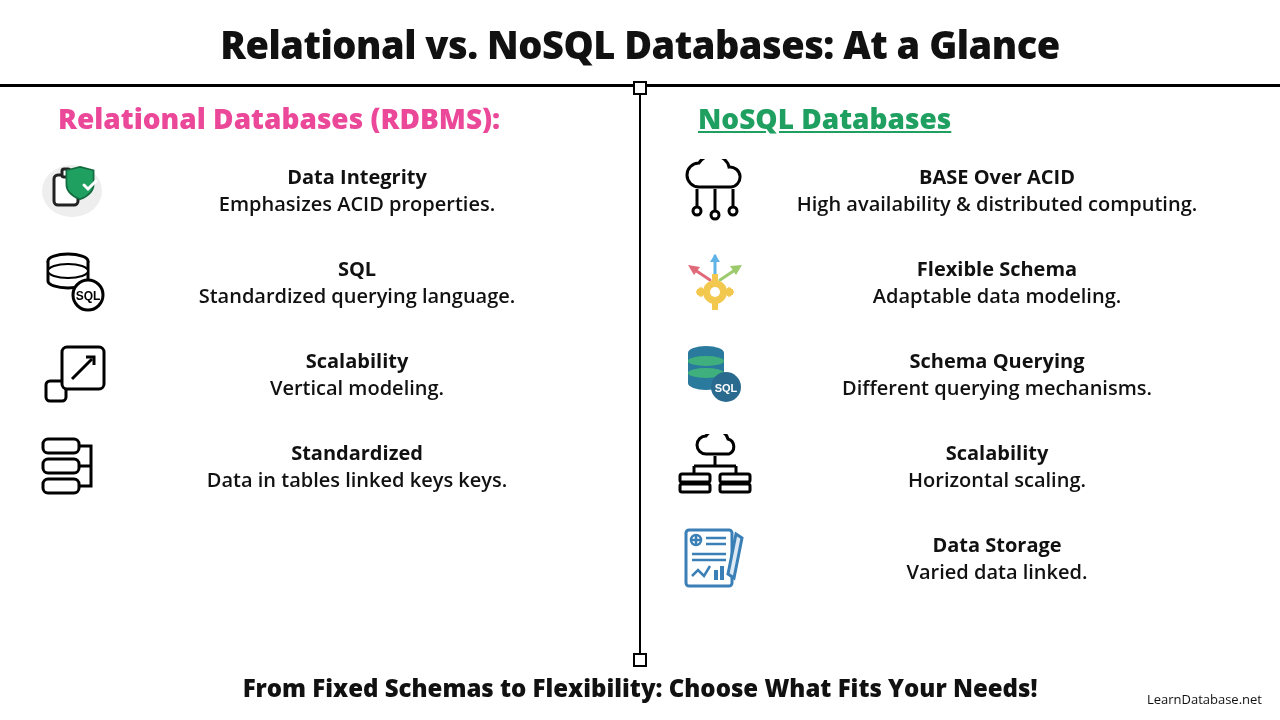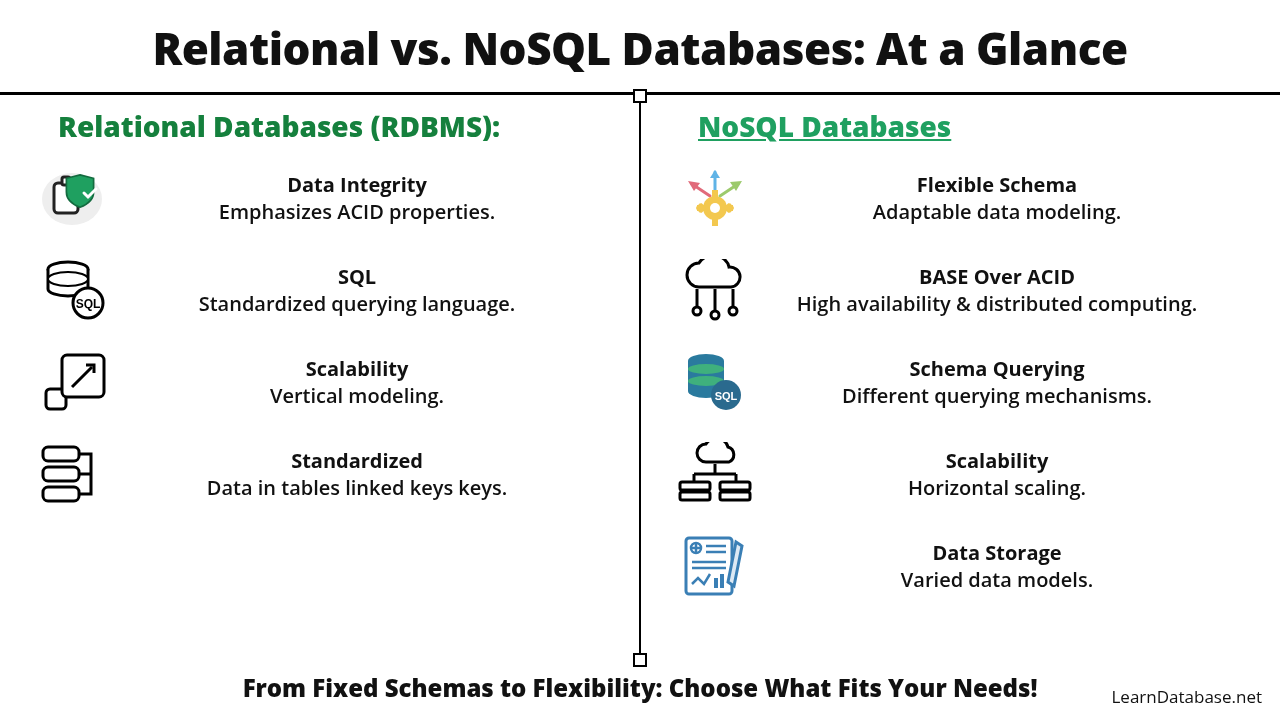--- a/index.html
+++ b/index.html
@@ -13,21 +13,21 @@
   }
   .wrap {
     width: 100%;
     height: 100%;
     display: flex;
     flex-direction: column;
   }
   .title {
     text-align: center;
     font-weight: 800;
-    font-size: 44px;
+    font-size: 38px;
     padding: 18px 0 14px 0;
     letter-spacing: -0.5px;
   }
   .divider-h {
     height: 3px;
     background: #000;
     width: 100%;
   }
   .cols {
     flex: 1;
@@ -59,21 +59,21 @@
   .col {
     width: 50%;
     padding: 12px 30px 0 30px;
   }
   .col-heading {
     font-weight: 800;
     font-size: 28px;
     padding-left: 28px;
     margin-bottom: 18px;
   }
-  .col-left .col-heading { color: #15803d; }
+  .col-left .col-heading { color: #ec4899; }
   .col-right .col-heading { color: #1fa060; text-decoration: underline; }
   .item {
     display: flex;
     align-items: center;
     margin-bottom: 22px;
   }
   .icon-box {
     width: 90px;
     height: 70px;
     flex: 0 0 90px;
@@ -95,21 +95,21 @@
     text-align: center;
     font-weight: 800;
     font-size: 24px;
     padding: 10px 0 16px 0;
   }
   .source {
     position: absolute;
     right: 18px;
     bottom: 12px;
     font-weight: 400;
-    font-size: 17px;
+    font-size: 13px;
   }
 </style>
 </head>
 <body>
 
 <div class="wrap">
   <div class="title">Relational vs. NoSQL Databases: At a Glance</div>
   <div class="divider-h"></div>
 
   <div class="cols">
@@ -184,20 +184,40 @@
         </div>
         <div class="item-text">
           <div>Standardized</div>
           <div class="item-sub">Data in tables linked keys keys.</div>
         </div>
       </div>
     </div>
 
     <div class="col col-right">
       <div class="col-heading">NoSQL Databases</div>
+
+      <div class="item">
+        <div class="icon-box">
+          <svg width="76" height="62" viewBox="0 0 76 62">
+              <g fill="#fff" stroke="#000" stroke-width="3">
+                <path d="M22 28 a12 12 0 0 1 0 -24 a16 14 0 0 1 30 4 a10 10 0 0 1 2 20 Z"></path>
+                <line x1="20" y1="30" x2="20" y2="48"></line>
+                <line x1="38" y1="30" x2="38" y2="52"></line>
+                <line x1="56" y1="30" x2="56" y2="48"></line>
+                <circle cx="20" cy="52" r="4"></circle>
+                <circle cx="38" cy="56" r="4"></circle>
+                <circle cx="56" cy="52" r="4"></circle>
+              </g>
+            </svg>
+        </div>
+        <div class="item-text">
+          <div>BASE Over ACID</div>
+          <div class="item-sub">High availability &amp; distributed computing.</div>
+        </div>
+      </div>
 
       <div class="item">
         <div class="icon-box">
           <svg width="70" height="64" viewBox="0 0 70 64">
             <g stroke-width="3" stroke-linecap="round" fill="none">
               <path d="M35 26 L35 6" stroke="#5fb3e6"></path>
                 <path d="M30 12 L35 4 L40 12" fill="#5fb3e6" stroke="none"></path>
               <path d="M30 30 L12 18" stroke="#e16a7a"></path>
                 <path d="M14 25 L8 15 L20 17" fill="#e16a7a" stroke="none"></path>
               <path d="M40 30 L58 18" stroke="#9cca6c"></path>
@@ -220,40 +240,20 @@
           </svg>
         </div>
         <div class="item-text">
           <div>Flexible Schema</div>
           <div class="item-sub">Adaptable data modeling.</div>
         </div>
       </div>
 
       <div class="item">
         <div class="icon-box">
-          <svg width="76" height="62" viewBox="0 0 76 62">
-              <g fill="#fff" stroke="#000" stroke-width="3">
-                <path d="M22 28 a12 12 0 0 1 0 -24 a16 14 0 0 1 30 4 a10 10 0 0 1 2 20 Z"></path>
-                <line x1="20" y1="30" x2="20" y2="48"></line>
-                <line x1="38" y1="30" x2="38" y2="52"></line>
-                <line x1="56" y1="30" x2="56" y2="48"></line>
-                <circle cx="20" cy="52" r="4"></circle>
-                <circle cx="38" cy="56" r="4"></circle>
-                <circle cx="56" cy="52" r="4"></circle>
-              </g>
-            </svg>
-        </div>
-        <div class="item-text">
-          <div>BASE Over ACID</div>
-          <div class="item-sub">High availability &amp; distributed computing.</div>
-        </div>
-      </div>
-
-      <div class="item">
-        <div class="icon-box">
           <svg width="70" height="62" viewBox="0 0 70 62">
             <g>
                 <ellipse cx="26" cy="10" rx="18" ry="7" fill="#2a7a9e"></ellipse>
                 <rect x="8" y="10" width="36" height="30" fill="#2a7a9e"></rect>
                 <ellipse cx="26" cy="40" rx="18" ry="7" fill="#2a7a9e"></ellipse>
                 <ellipse cx="26" cy="18" rx="18" ry="5" fill="#3fb07d"></ellipse>
                 <ellipse cx="26" cy="30" rx="18" ry="5" fill="#3fb07d"></ellipse>
               </g>
             <circle cx="46" cy="44" r="15" fill="#2a6a8e"></circle>
               <text x="46" y="49" text-anchor="middle" font-family="Arial" font-weight="700" font-size="11" fill="#fff">SQL</text>
@@ -305,21 +305,21 @@
                 <rect x="34" y="44" width="4" height="10" fill="#3a7fb5" stroke="none"></rect>
                 <rect x="40" y="40" width="4" height="14" fill="#3a7fb5" stroke="none"></rect>
               </g>
             <g stroke="#3a7fb5" stroke-width="3" fill="#dce9f4">
                 <path d="M56 8 l6 4 l-8 40 l-6 -4 Z"></path>
               </g>
           </svg>
         </div>
         <div class="item-text">
           <div>Data Storage</div>
-          <div class="item-sub">Varied data models.</div>
+          <div class="item-sub">Varied data linked.</div>
         </div>
       </div>
     </div>
   </div>
 
   <div class="footer">
     <span>From Fixed Schemas to Flexibility: Choose What Fits Your Needs!</span>
     <span class="source">LearnDatabase.net</span>
   </div>
 </div>

